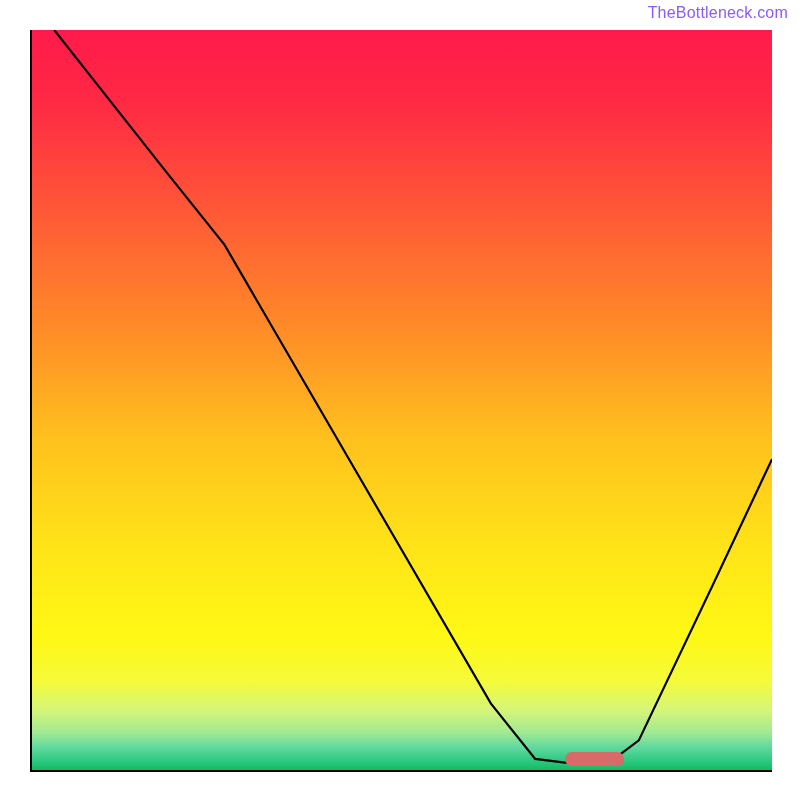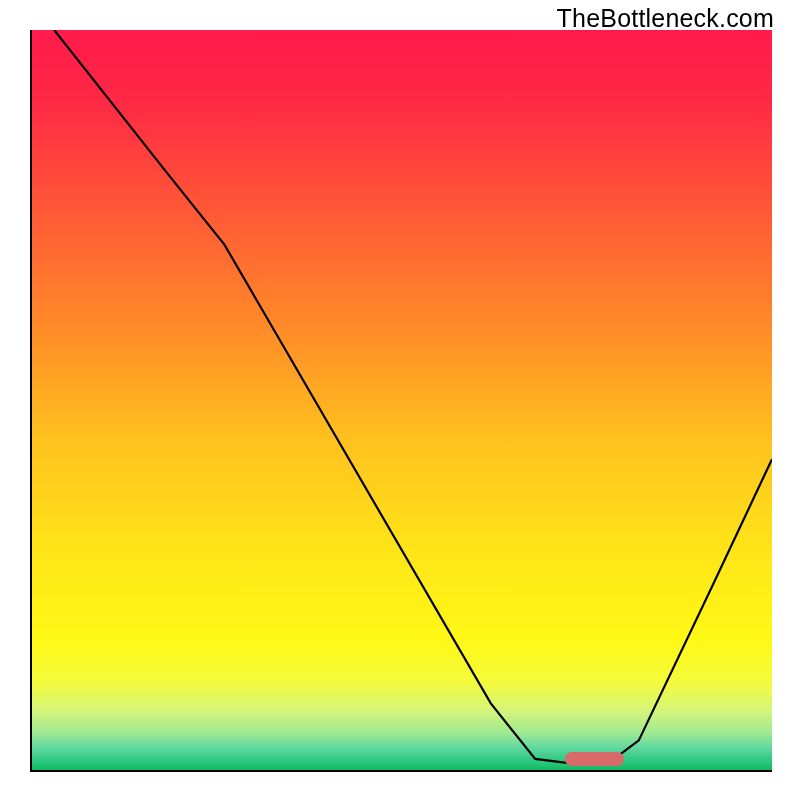--- a/index.html
+++ b/index.html
@@ -11,24 +11,24 @@
     font-family: Arial, sans-serif;
   }
   .container {
     position: relative;
     width: 800px;
     height: 800px;
   }
   .watermark {
     position: absolute;
     top: 4px;
-    right: 26px;
-    font-size: 25px;
+    right: 12px;
+    font-size: 16px;
     font-weight: 500;
-    color: #000000;
+    color: #8b5cf6;
     letter-spacing: 0.2px;
     z-index: 10;
   }
   .plot-area {
     position: absolute;
     left: 30px;
     top: 30px;
     width: 740px;
     height: 740px;
     overflow: hidden;

